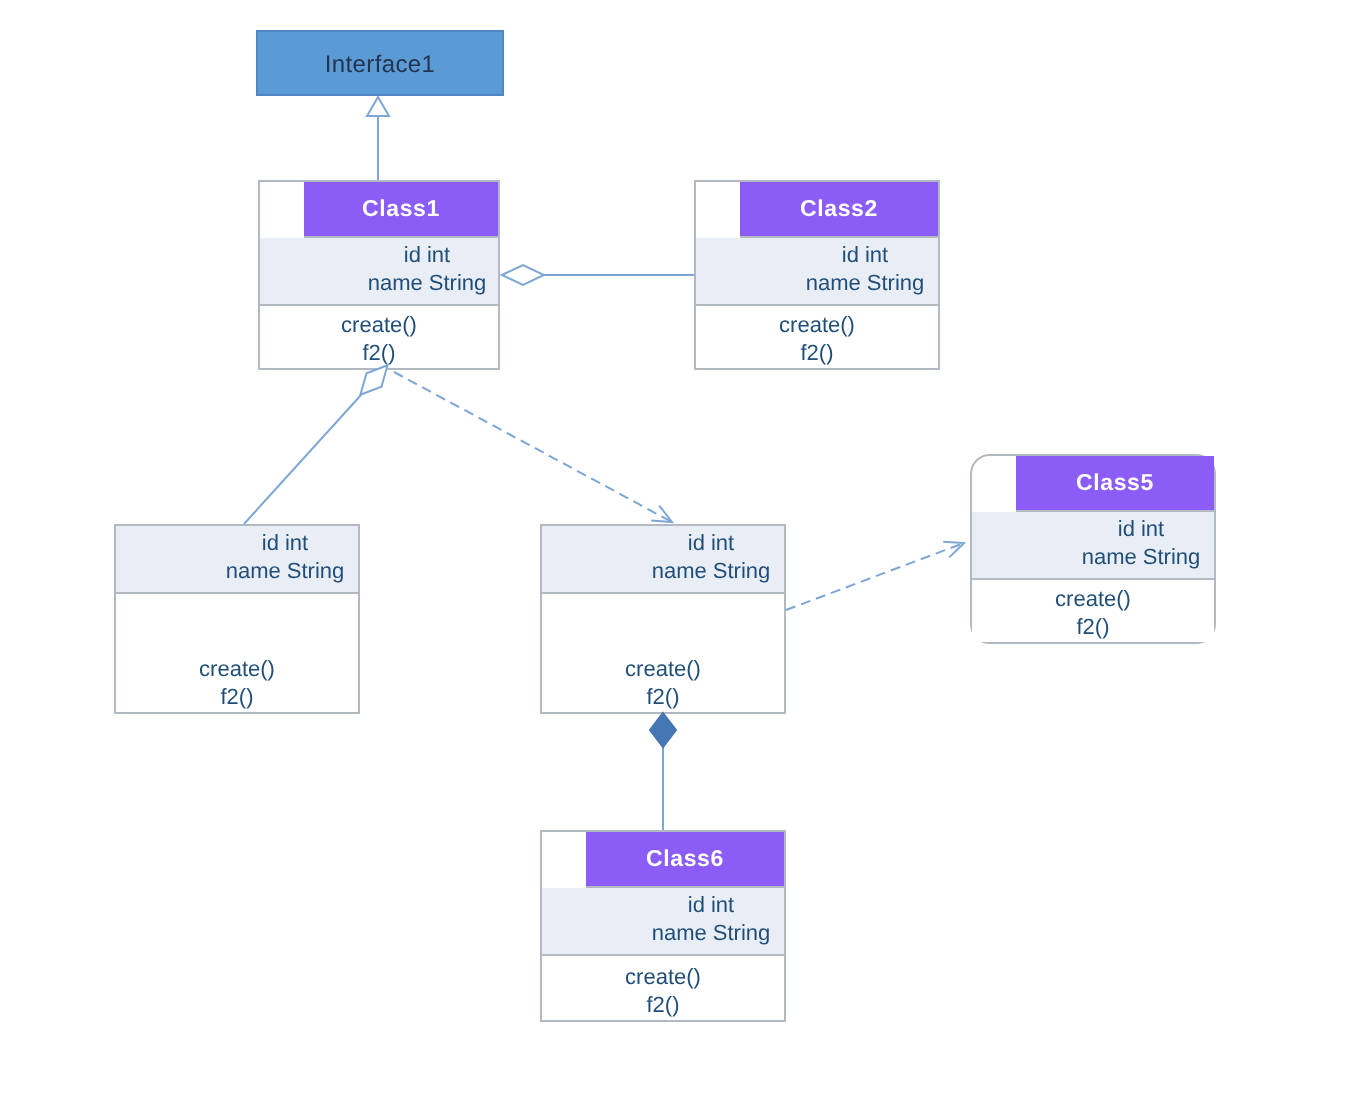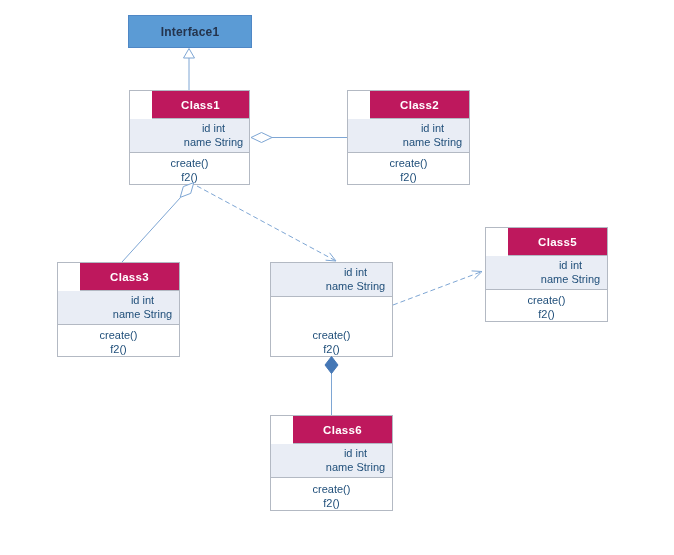--- a/index.html
+++ b/index.html
@@ -25,30 +25,30 @@
     display: flex;
     flex-direction: column;
     text-align: center;
   }
   .iface {
     background: #5b9bd5;
     border: 1px solid #4f87c5;
     justify-content: center;
     color: #24344d;
     font-size: 12px;
-    font-weight: 700;
+    font-weight: 400;
     letter-spacing: 0.2px;
   }
   .cls {
     border: 1px solid #b3b9c3;
     background: #ffffff;
   }
   .cls .hdr {
     height: 27px;
-    background: #be185d;
+    background: #8b5cf6;
     color: #ffffff;
     font-size: 11.5px;
     font-weight: 600;
     display: flex;
     align-items: center;
     justify-content: center;
     border-bottom: 1px solid #b3b9c3;
     letter-spacing: 0.3px;
     margin-left: 22px;
   }
@@ -140,21 +140,20 @@
       <div>id int</div>
       <div>name String</div>
     </div>
     <div class="meths">
       <div>create()</div>
       <div>f2()</div>
     </div>
   </div>
 
   <div class="node cls" style="left:57px; top:262px; width:123px; height:95px;">
-    <div class="hdr">Class3</div>
     <div class="attrs">
       <div>id int</div>
       <div>name String</div>
     </div>
     <div class="meths">
       <div>create()</div>
       <div>f2()</div>
     </div>
   </div>
 
@@ -162,21 +161,21 @@
     <div class="attrs">
       <div>id int</div>
       <div>name String</div>
     </div>
     <div class="meths">
       <div>create()</div>
       <div>f2()</div>
     </div>
   </div>
 
-  <div class="node cls" style="left:485px; top:227px; width:123px; height:95px;">
+  <div class="node cls" style="left:485px; top:227px; width:123px; height:95px;border-radius:10px;">
     <div class="hdr">Class5</div>
     <div class="attrs">
       <div>id int</div>
       <div>name String</div>
     </div>
     <div class="meths">
       <div>create()</div>
       <div>f2()</div>
     </div>
   </div>

